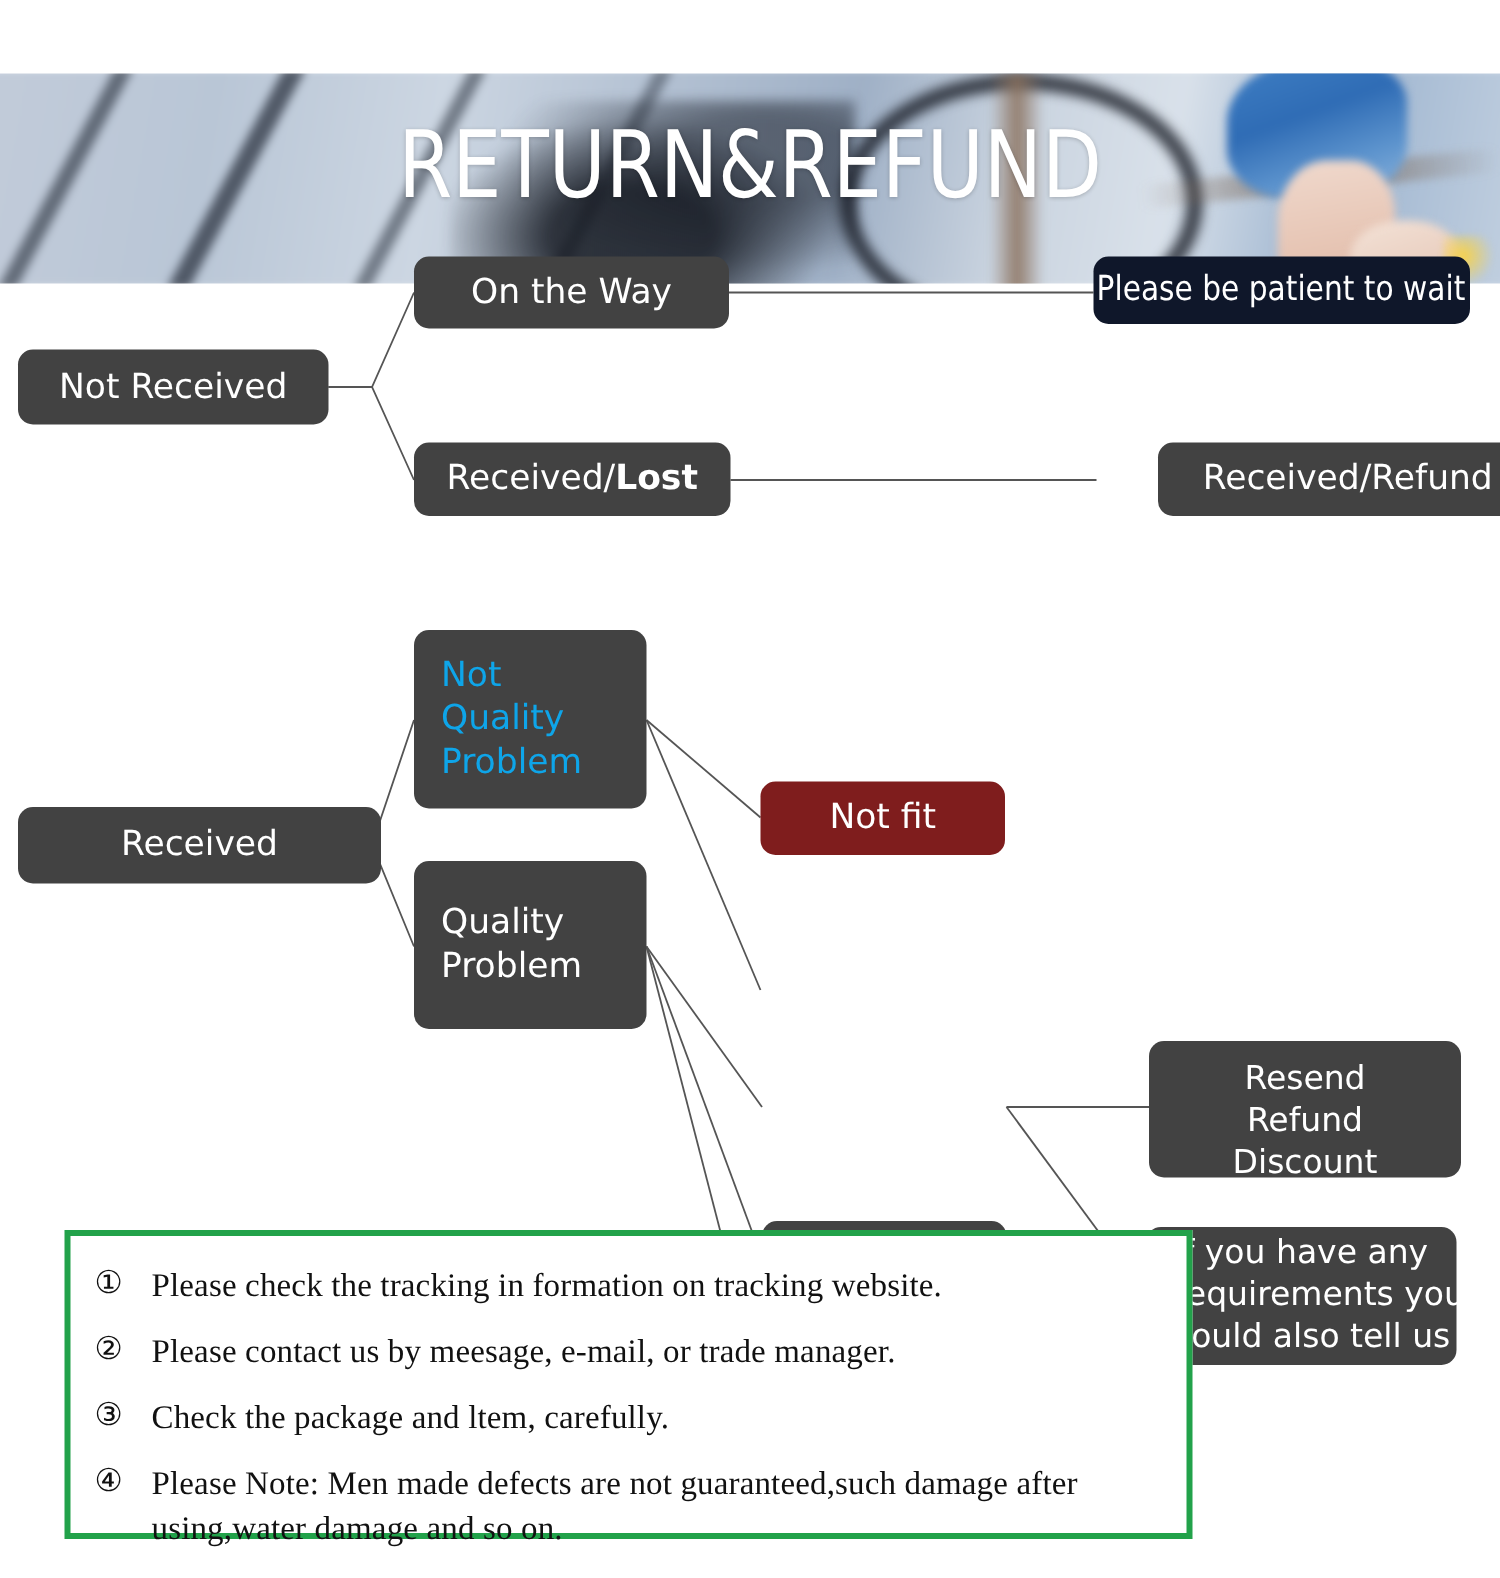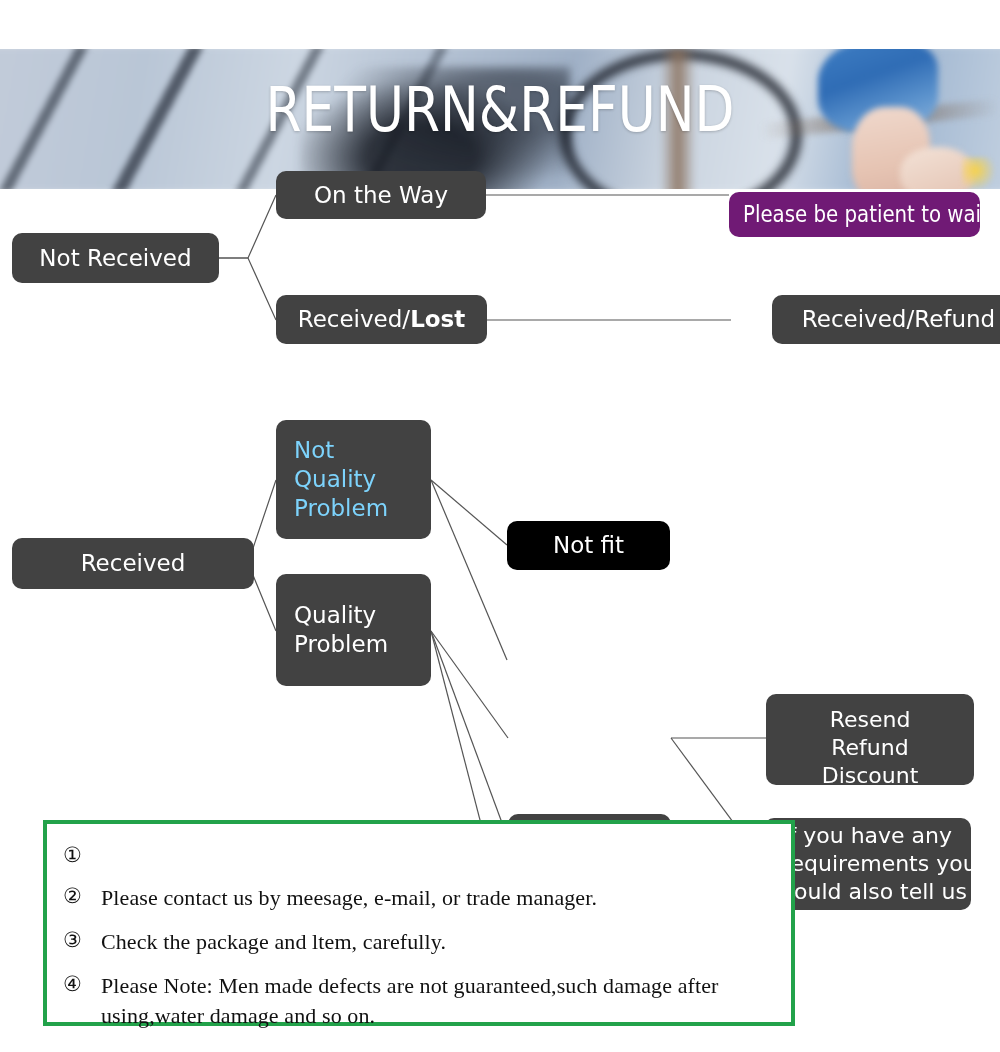--- a/index.html
+++ b/index.html
@@ -151,39 +151,39 @@
 
 <div class="node center" style="left: 12px; top: 89px; width: 207px; height: 50px; background: rgb(66, 66, 66); color: rgb(255, 255, 255); padding: 0px 6px;">
       <span class="n-txt" style="font-size: 23px; line-height: 50px; white-space: pre;">Not Received</span>
     </div>
     <div class="node center" style="left: 276px; top: 27px; width: 210px; height: 48px; background: rgb(66, 66, 66); color: rgb(255, 255, 255); padding: 0px 6px;">
       <span class="n-txt" style="font-size: 23px; line-height: 48px; white-space: pre;">On the Way</span>
     </div>
     <div class="node center" style="left: 276px; top: 151px; width: 211px; height: 49px; background: rgb(66, 66, 66); color: rgb(255, 255, 255); padding: 0px 6px;">
       <span class="n-txt" style="font-size: 23px; line-height: 49px; white-space: pre;">Received/<b style="font-weight:700">Lost</b></span>
     </div>
-    <div class="node center" style="left: 729px; top: 27px; width: 251px; height: 45px; background: #701a75; color: rgb(255, 255, 255); padding: 0px 14px; margin-top: 21px;">
+    <div class="node center" style="left: 729px; top: 27px; width: 251px; height: 45px; background: #0f172a; color: rgb(255, 255, 255); padding: 0px 2px;">
       <span class="n-txt cond" style="font-size: 23px; line-height: 45px; white-space: pre; transform: scaleX(0.86);">Please be patient to wait</span>
     </div>
     <div class="node center" style="left: 731px; top: 151px; width: 253px; height: 49px; background: rgb(66, 66, 66); color: rgb(255, 255, 255); padding: 0px 6px; margin-left: 41px;">
       <span class="n-txt" style="font-size: 23px; line-height: 49px; white-space: pre;">Received/Refund</span>
     </div>
     <div class="node center" style="left: 12px; top: 394px; width: 242px; height: 51px; background: rgb(66, 66, 66); color: rgb(255, 255, 255); padding: 0px 6px;">
       <span class="n-txt" style="font-size: 23px; line-height: 51px; white-space: pre;">Received</span>
     </div>
-    <div class="node left" style="left: 276px; top: 276px; width: 155px; height: 119px; background: rgb(66, 66, 66); color: #7dd3fc; padding: 0px 0px 0px 18px;">
+    <div class="node left" style="left: 276px; top: 276px; width: 155px; height: 119px; background: rgb(66, 66, 66); color: #0ea5e9; padding: 0px 0px 0px 18px;">
       <span class="n-txt" style="font-size: 23px; line-height: 29px; white-space: pre;">Not
 Quality
 Problem</span>
     </div>
     <div class="node left" style="left: 276px; top: 430px; width: 155px; height: 112px; background: rgb(66, 66, 66); color: rgb(255, 255, 255); padding: 0px 0px 0px 18px;">
       <span class="n-txt" style="font-size: 23px; line-height: 29px; white-space: pre;">Quality
 Problem</span>
     </div>
-    <div class="node center" style="left: 507px; top: 377px; width: 163px; height: 49px; background: #000000; color: rgb(255, 255, 255); padding: 0px 6px; text-align: center;">
+    <div class="node center" style="left: 507px; top: 377px; width: 163px; height: 49px; background: #7f1d1d; color: rgb(255, 255, 255); padding: 0px 6px; text-align: center;">
       <span class="n-txt" style="font-size: 23px; line-height: 49px; white-space: pre;">Not fit</span>
     </div>
     <div class="node center" style="left: 508px; top: 670px; width: 163px; height: 50px; background: rgb(66, 66, 66); color: rgb(255, 255, 255); padding: 0px 6px;">
       <span class="n-txt cond" style="font-size: 23px; line-height: 50px; white-space: pre; transform: scaleX(0.95);">Quality Defect</span>
     </div>
     <div class="node center" style="left: 508px; top: 759px; width: 163px; height: 50px; background: rgb(66, 66, 66); color: rgb(255, 255, 255); padding: 0px 6px;">
       <span class="n-txt" style="font-size: 23px; line-height: 50px; white-space: pre;">Damage</span>
     </div>
     <div class="node center" style="left: 766px; top: 550px; width: 208px; height: 91px; background: rgb(66, 66, 66); color: rgb(255, 255, 255); padding: 0px 6px;">
       <span class="n-txt" style="font-size: 22px; line-height: 28px; white-space: pre; margin-top: 16px;">Resend
@@ -193,20 +193,21 @@
     <div class="node left" style="left: 764px; top: 674px; width: 207px; height: 92px; background: rgb(66, 66, 66); color: rgb(255, 255, 255); padding: 0px 0px 0px 18px;">
       <span class="n-txt" style="font-size: 22px; line-height: 28px; white-space: pre;">If you have any
 requirements you
 could also tell us</span>
     </div>
   </div>
 
 <div id="notes" style="border-color: rgb(34, 162, 74);">
     <div class="note-row">
       <div class="note-num">①</div>
+      <div class="note-txt">Please check the tracking in formation on tracking website.</div>
     </div>
     <div class="note-row">
       <div class="note-num">②</div>
       <div class="note-txt">Please contact us by meesage, e-mail, or trade manager.</div>
     </div>
     <div class="note-row">
       <div class="note-num">③</div>
       <div class="note-txt">Check the package and ltem, carefully.</div>
     </div>
     <div class="note-row">

